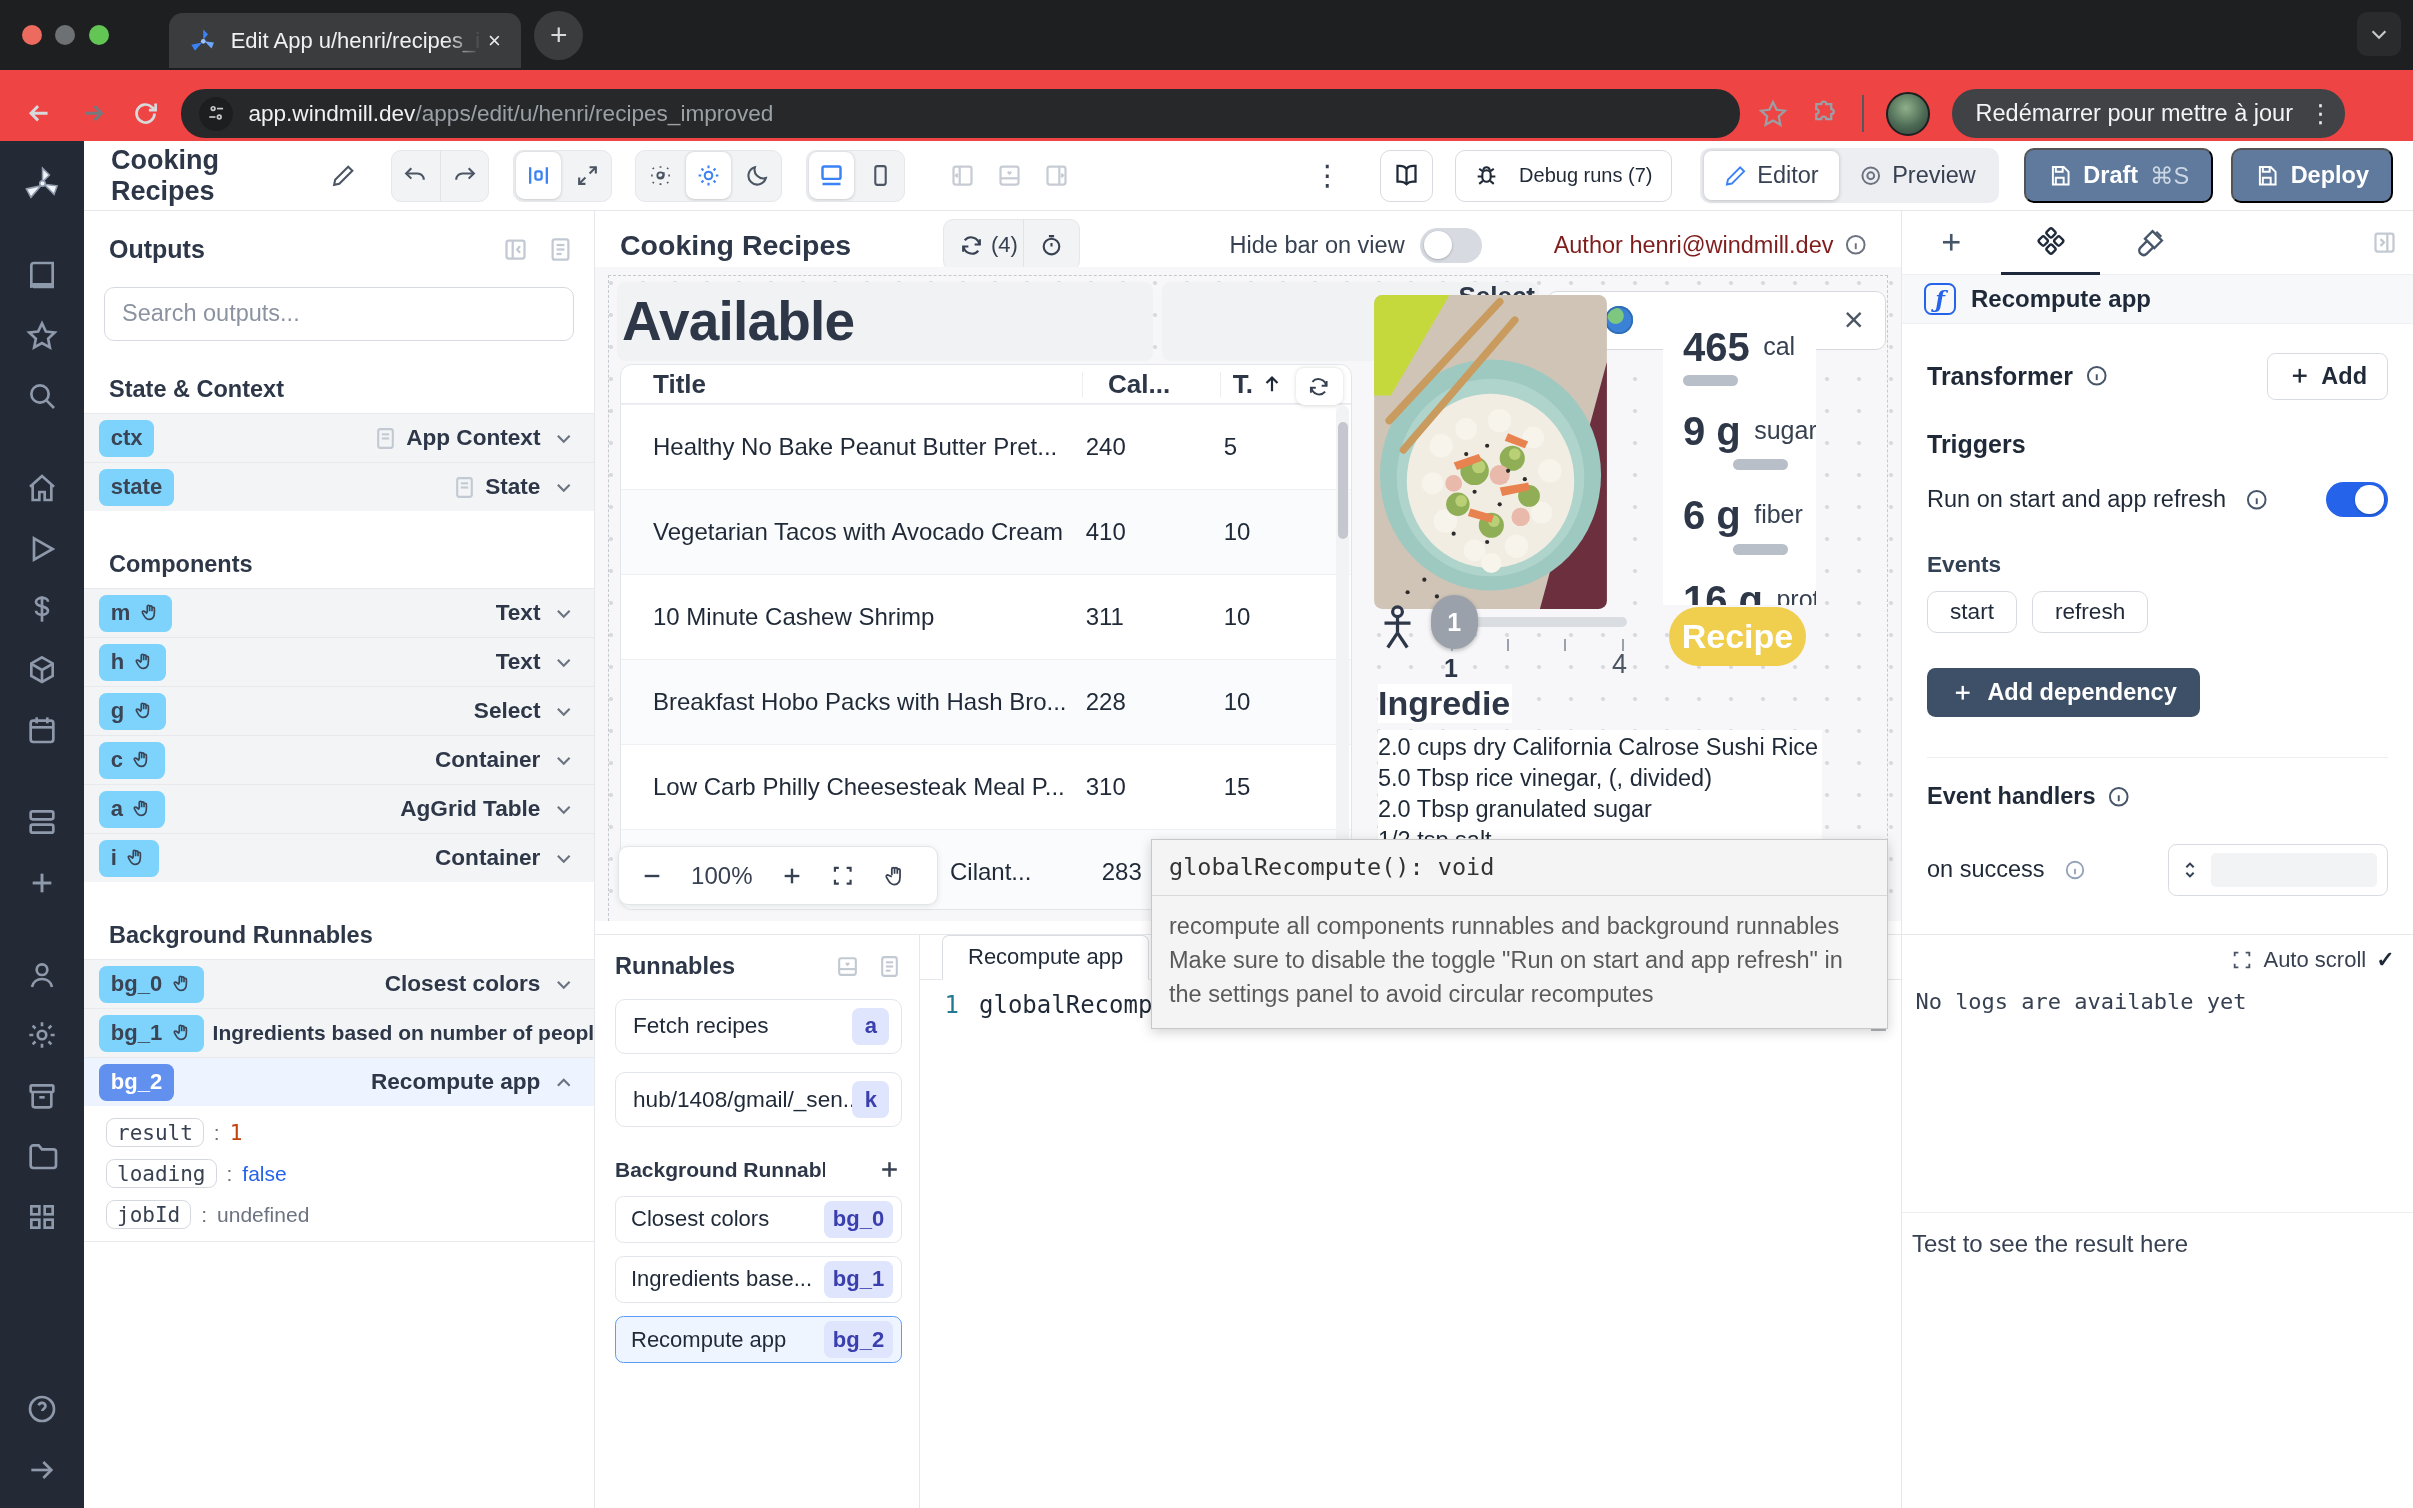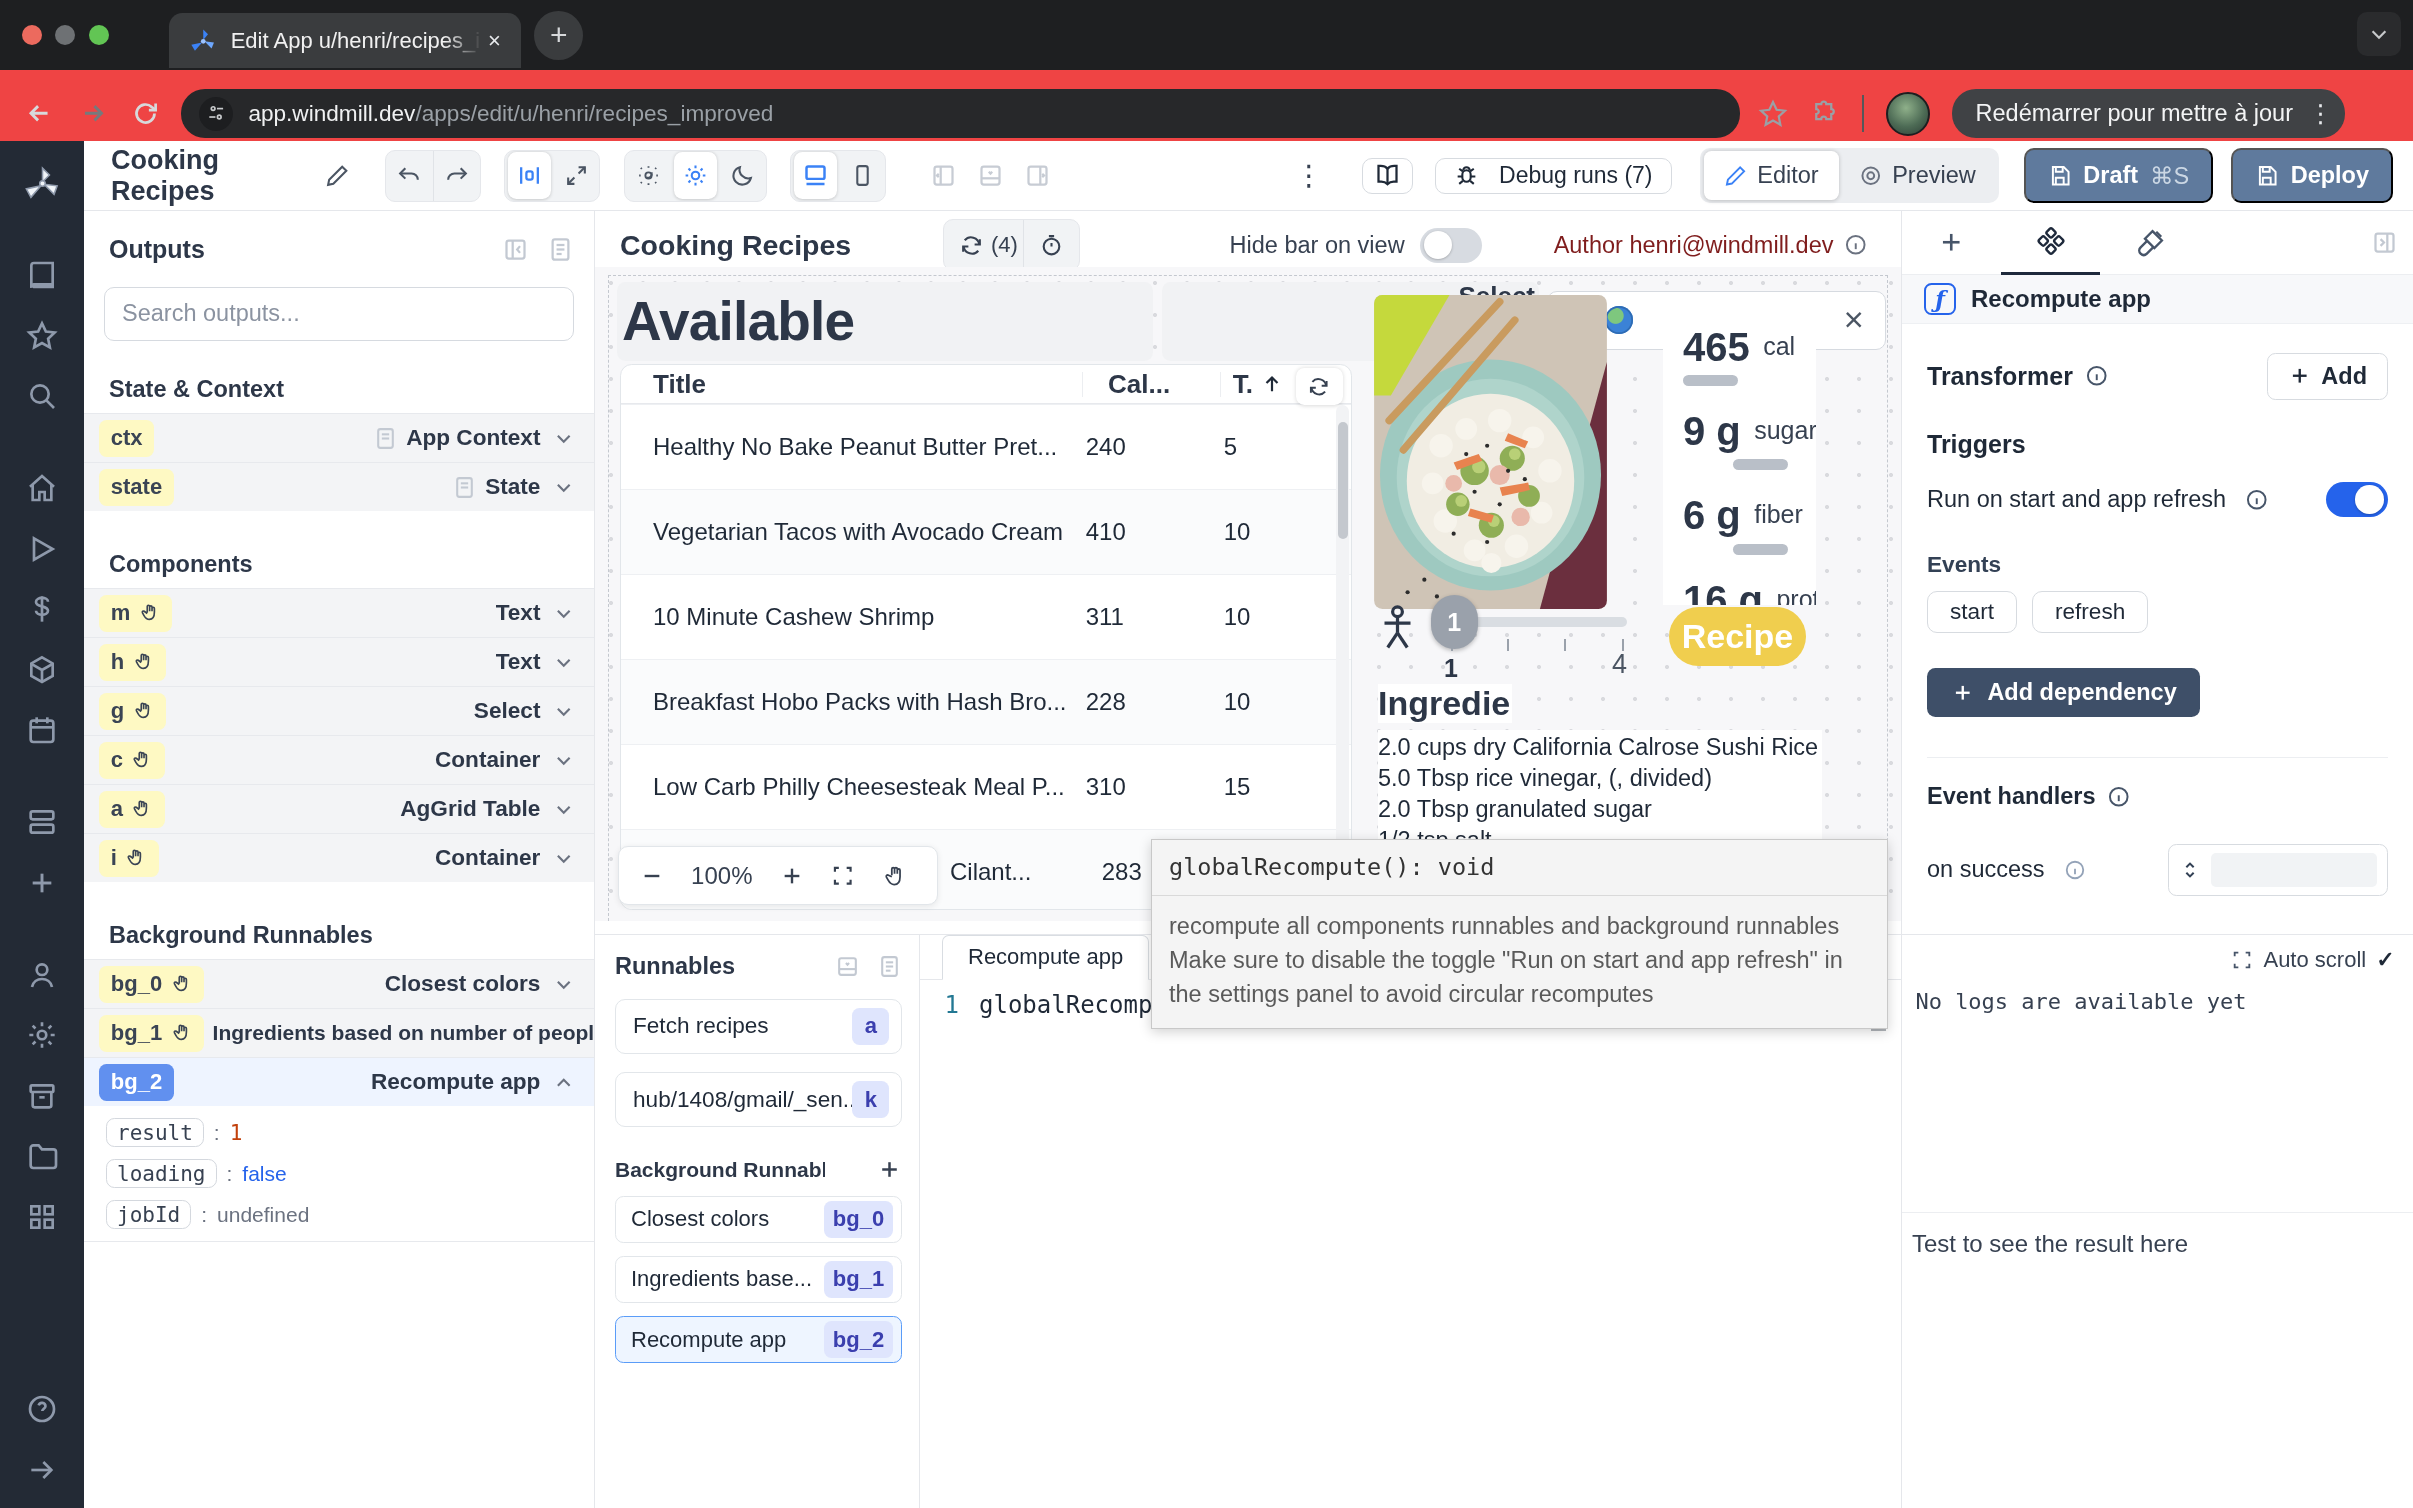--- a/index.html
+++ b/index.html
@@ -42,39 +42,39 @@
 
   .wm-topbar { position:absolute; top:141px; left:84px; right:0; height:70px; background:#fff; border-bottom:1.7px solid #e5e7eb; display:flex; align-items:center; }
   .wm-title { font-size:27px; font-weight:bold; color:#2d3748; margin-left:27px; }
   .tb-ic { color:#4b5563; display:flex; align-items:center; justify-content:center; }
   .pencil-btn { margin-left:30px; }
   .grp { display:flex; align-items:center; background:#f1f3f5; border:0.8px solid #e5e7eb; border-radius:10px; height:52px; overflow:hidden; }
   .grp > * { width:55px; height:52px; display:flex; align-items:center; justify-content:center; color:#4b5563; }
   .grp .sep { width:0.8px; height:52px; background:#e0e3e7; padding:0; }
   .grp .active { background:#fff; border-radius:8.4px; color:#3b82f6; box-shadow:0 0.8px 3.4px rgba(0,0,0,.18); margin:2.5px; height:47px; width:52px; }
   .faded { display:flex; gap:20px; color:#c7ccd4; }
-  .btn-outline { height:36px; border:0.8px solid #d7dbe0; border-radius:10px; background:#fff; display:flex; align-items:center; justify-content:center; padding:0 18.4px; gap:20px; color:#1f2937; font-size:23px; white-space:nowrap; }
+  .btn-outline { height:52px; border:0.8px solid #d7dbe0; border-radius:10px; background:#fff; display:flex; align-items:center; justify-content:center; padding:0 18.4px; gap:20px; color:#1f2937; font-size:20px; white-space:nowrap; }
   .segmented { height:55px; background:#eceef1; border-radius:10px; display:flex; align-items:center; padding:3.4px; }
   .seg { height:49px; border-radius:7.5px; display:flex; align-items:center; gap:10px; padding:0 20px; font-size:23.5px; color:#374151; white-space:nowrap; }
   .seg.on { background:#fff; box-shadow:0 0.8px 4.2px rgba(0,0,0,.2); }
   .btn-slate { height:55px; border-radius:10px; background:#5f7a9d; color:#fff; font-size:23.5px; font-weight:bold; display:flex; align-items:center; gap:11.7px; padding:0 22px; white-space:nowrap; }
   .btn-slate .shortcut { color:#cbd7e4; font-weight:normal; }
 
   
   .left-panel { position:absolute; top:211px; left:84px; width:511px; bottom:0; background:#fff; border-right:1.7px solid #e5e7eb; overflow:hidden; }
   .op-head { display:flex; align-items:center; padding:23.5px 20px 5px 25px; }
   .op-title { font-size:25px; font-weight:bold; color:#2d3748; }
   .op-head .icons { margin-left:auto; display:flex; gap:18.4px; color:#c3c9d2; }
   .searchbox { margin:18.4px 20px; height:54px; border:1.7px solid #d6dae0; border-radius:10px; display:flex; align-items:center; padding:0 17px; }
   .searchbox input { border:none; outline:none; font-size:23.5px; color:#374151; width:100%; font-family:"Liberation Sans",sans-serif; }
   .searchbox input::placeholder { color:#8b93a1; }
   .sec-title { font-size:23.5px; font-weight:bold; color:#2d3748; padding:17px 25px 10px 25px; }
   .op-row { height:49px; background:#f3f4f6; border-top:0.8px solid #e7e9ed; display:flex; align-items:center; padding:0 18.4px 0 8.4px; }
   .op-row:last-of-type { border-bottom:0.8px solid #e7e9ed; }
-  .op-chip { background:#fef9c3; border-radius:7.5px; height:37px; display:flex; align-items:center; gap:8.4px; padding:0 11.7px; font-size:22px; font-weight:bold; color:#3a4454; margin-left:6.7px; }
+  .op-chip { background:#7dd3fc; border-radius:7.5px; height:37px; display:flex; align-items:center; gap:8.4px; padding:0 11.7px; font-size:22px; font-weight:bold; color:#3a4454; margin-left:6.7px; }
   .op-chip svg { stroke:#3a4454; }
   .op-chip.sel { background:#6190ef; color:#fff; }
   .op-row .grow { flex:1; }
   .op-type { font-size:22.6px; font-weight:bold; color:#2d3748; margin:0 11.7px 0 8.4px; white-space:nowrap; }
   .op-row.sel { background:#eef4ff; }
   .docic { color:#c3c9d2; }
   .chev { color:#6b7280; }
   .kvlist { padding:11.7px 22px; display:flex; flex-direction:column; gap:11.7px; border-bottom:0.8px solid #e7e9ed; }
   .kv { display:flex; align-items:center; gap:10px; font-size:21px; }
   .kv .k { font-family:"DejaVu Sans Mono",monospace; border:1.7px solid #d4d8de; border-radius:8.4px; padding:1.7px 10px; color:#374151; background:#fff; }

